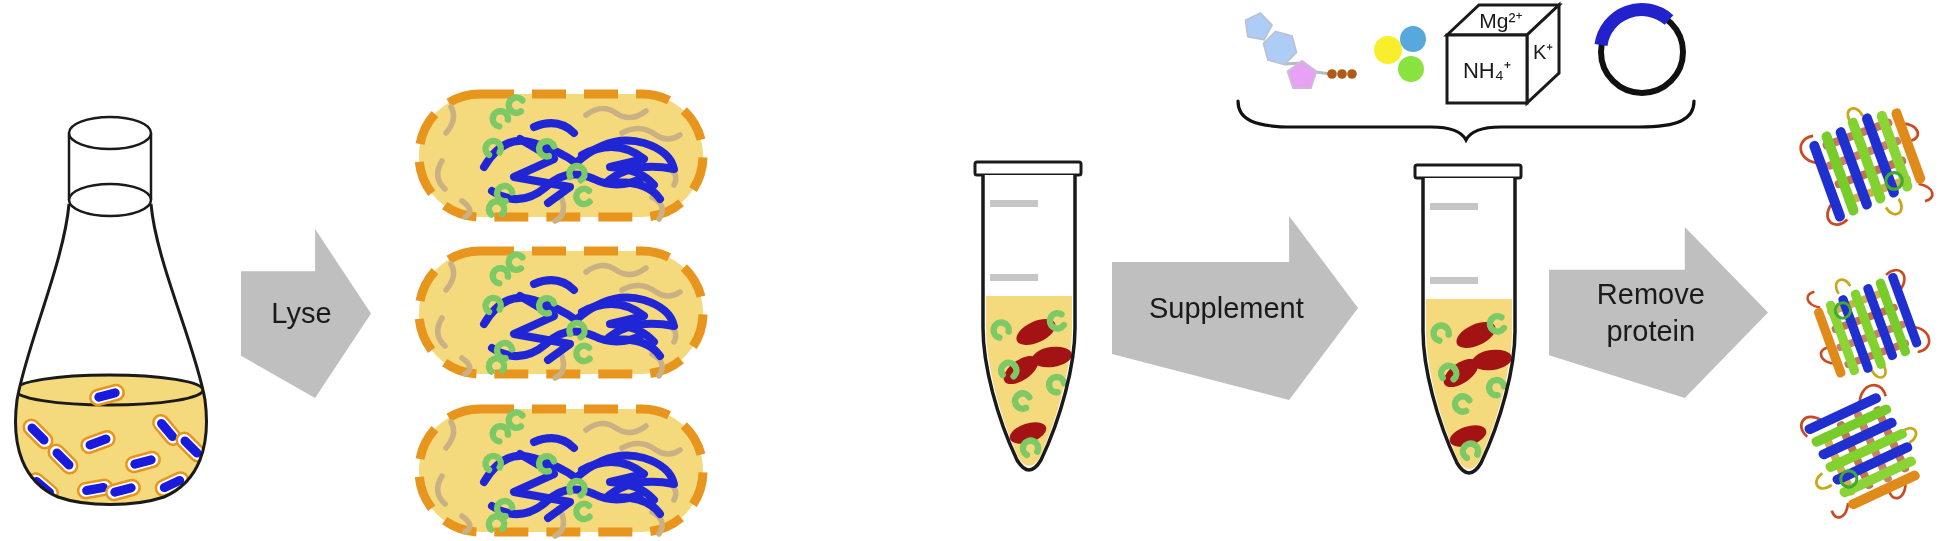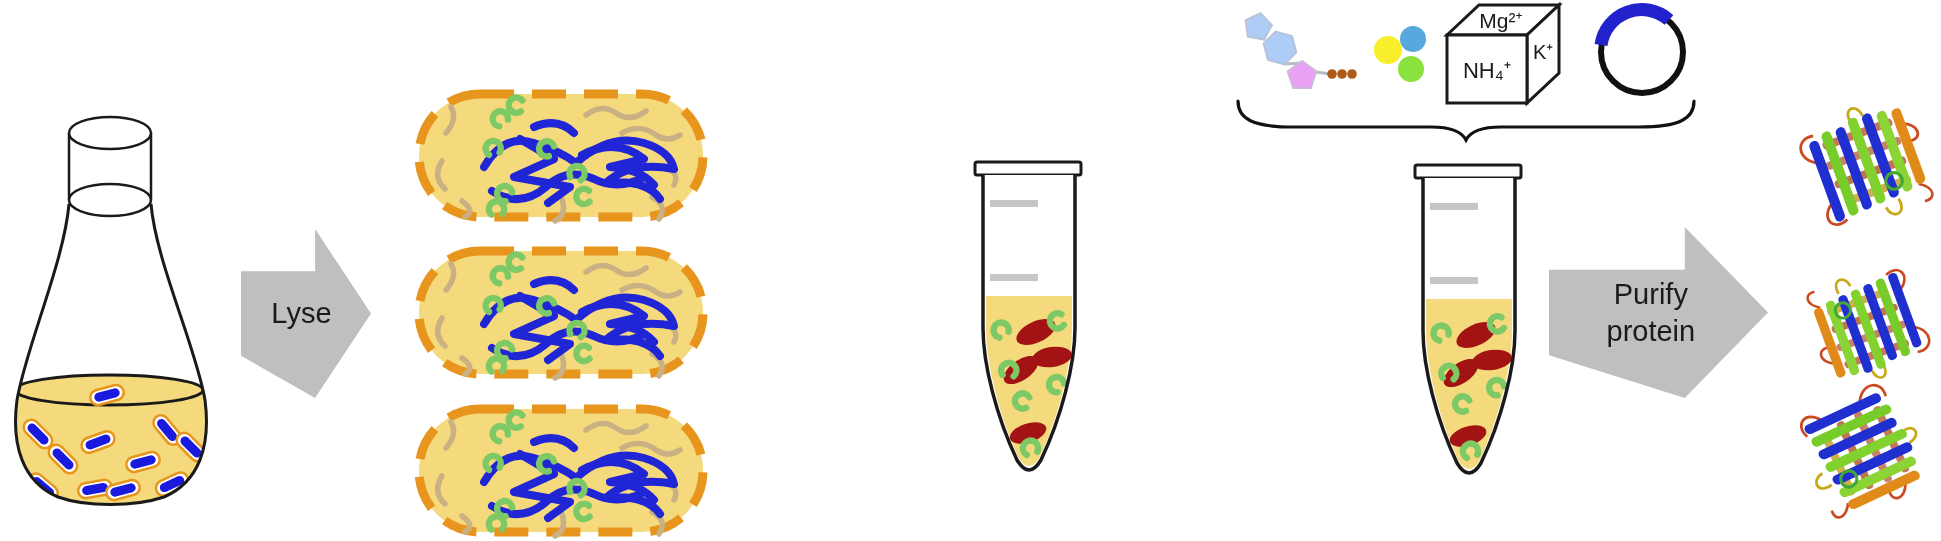--- a/index.html
+++ b/index.html
@@ -150,20 +150,23 @@
     </svg>
   <svg class="abs" style="left:414px;top:404px" width="294" height="133" viewBox="0 0 294 133">
       <use href="#lysedcell"></use>
     </svg>
 
 
   <svg class="abs" style="left:971px;top:160px" width="116" height="330" viewBox="0 0 116 330">
       <use href="#tube"></use>
     </svg>
 
+  <div class="block-arrow" style="left:1112px;top:216px;width:246px;height:184px;clip-path:polygon(0% 25%,72% 25%,72% 0%,100% 50%,72% 100%,0% 75%)">
+    <span class="arrow-label">Supplement</span>
+  </div>
 
   <svg class="abs" style="left:1235px;top:5px" width="132" height="92" viewBox="0 0 132 92">
     <g stroke="#b9b9c4" stroke-width="3">
       <line x1="49" y1="59" x2="67" y2="58"></line>
       <line x1="81" y1="67" x2="95" y2="69"></line>
     </g>
     <polygon points="25.4,8.2 10.6,15.4 12.9,31.7 29.1,34.6 36.9,20.1" fill="#aecdf6" stroke="#b9c3d8" stroke-width="2"></polygon>
     <polygon points="61.4,47.4 49.4,59.4 33,55 28.6,38.6 40.6,26.6 57,31" fill="#aecdf6" stroke="#b9c3d8" stroke-width="2"></polygon>
     <polygon points="67,56 52.7,66.4 58.2,83.1 75.8,83.1 81.3,66.4" fill="#e9a1f5" stroke="#cdb9d8" stroke-width="2"></polygon>
     <g fill="#b05a18">
@@ -195,21 +198,21 @@
 
   <svg class="abs" style="left:1235px;top:98px" width="462" height="46" viewBox="0 0 462 46">
     <path d="M 3 3 C 3 21 18 29 58 29 L 196 29 C 218 29 227 34 231 42 C 235 34 244 29 266 29 L 404 29 C 444 29 459 21 459 3" fill="none" stroke="#111111" stroke-width="3.2" stroke-linecap="round"></path>
   </svg>
 
   <svg class="abs" style="left:1411px;top:163px" width="116" height="330" viewBox="0 0 116 330">
       <use href="#tube"></use>
     </svg>
 
   <div class="block-arrow" style="left:1549px;top:227px;width:219px;height:171px;clip-path:polygon(0% 25%,62% 25%,62% 0%,100% 50%,62% 100%,0% 75%)">
-    <span class="arrow-label">Purify
+    <span class="arrow-label">Remove
 protein</span>
   </div>
 
   <svg class="abs" style="left:1798px;top:94px" width="140" height="138" viewBox="-70 -69 140 138">
     <use href="#gfp" transform="rotate(-20) scale(0.92)"></use>
   </svg>
   <svg class="abs" style="left:1793px;top:266px" width="148" height="122" viewBox="-74 -61 148 122">
     <use href="#gfp" transform="rotate(160) scale(0.85)"></use>
   </svg>
   <svg class="abs" style="left:1788px;top:386px" width="152" height="132" viewBox="-76 -66 152 132">

